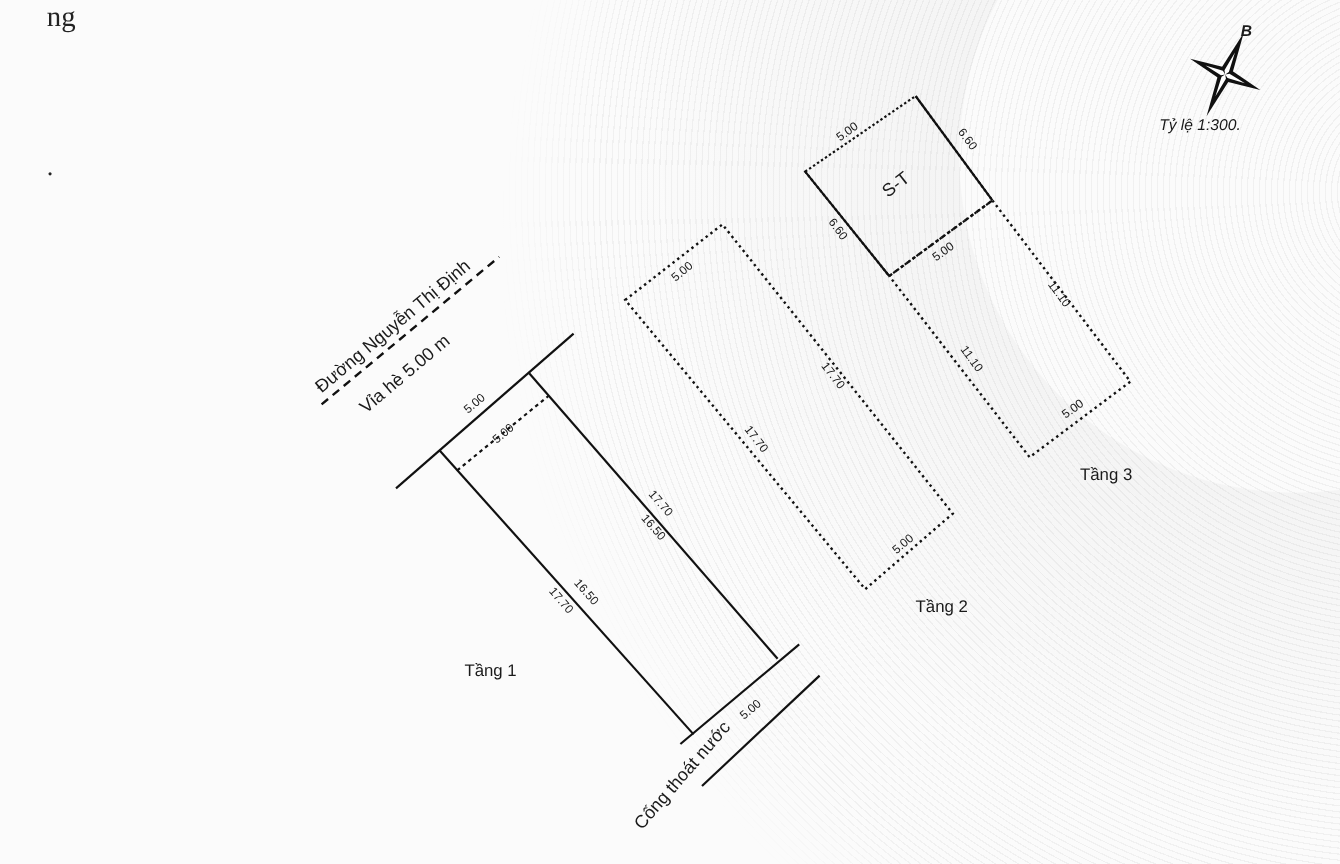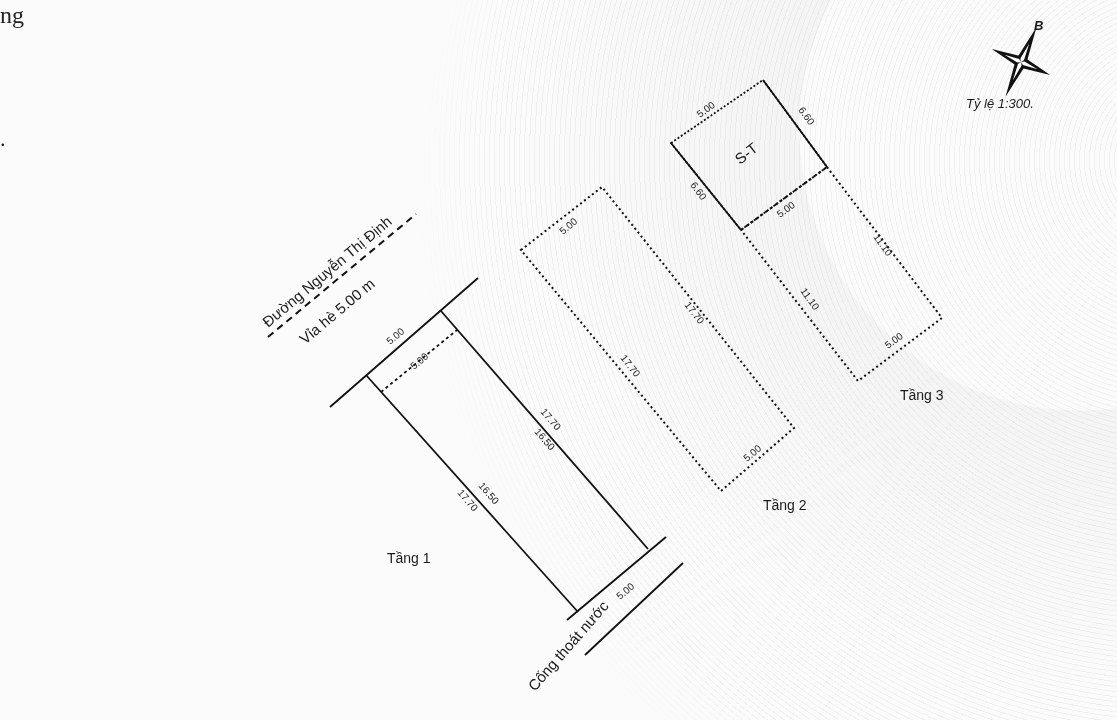--- a/index.html
+++ b/index.html
@@ -10,21 +10,21 @@
   }
   .texture {
     position: absolute; inset: 0;
     background:
       radial-gradient(circle at 1080px 130px, rgba(0,0,0,0) 0, rgba(0,0,0,0) 280px, rgba(120,120,120,0.05) 281px, rgba(0,0,0,0) 560px),
       repeating-radial-gradient(circle at 1180px 160px, rgba(150,150,150,0.10) 0 1px, rgba(255,255,255,0) 1px 5px);
     -webkit-mask-image: radial-gradient(circle at 1117px 200px, #000 0, #000 620px, transparent 700px);
             mask-image: radial-gradient(circle at 1117px 200px, #000 0, #000 620px, transparent 700px);
   }
   .frag {
-    position: absolute; font-family: "Liberation Serif", serif; color: #222;
+    position: absolute; font-family: "Liberation Serif", serif; color: #222; padding-left: 39px;
   }
   svg { position: absolute; left: 0; top: 0; }
   .lbl { font-family: "Liberation Sans", sans-serif; fill: #1a1a1a; }
   .dim { font-size: 10px; }
   .big { font-size: 15px; }
   .tang { font-size: 14px; }
   .scale { font-size: 13px; font-style: italic; }
 </style>
 </head>
 <body>

